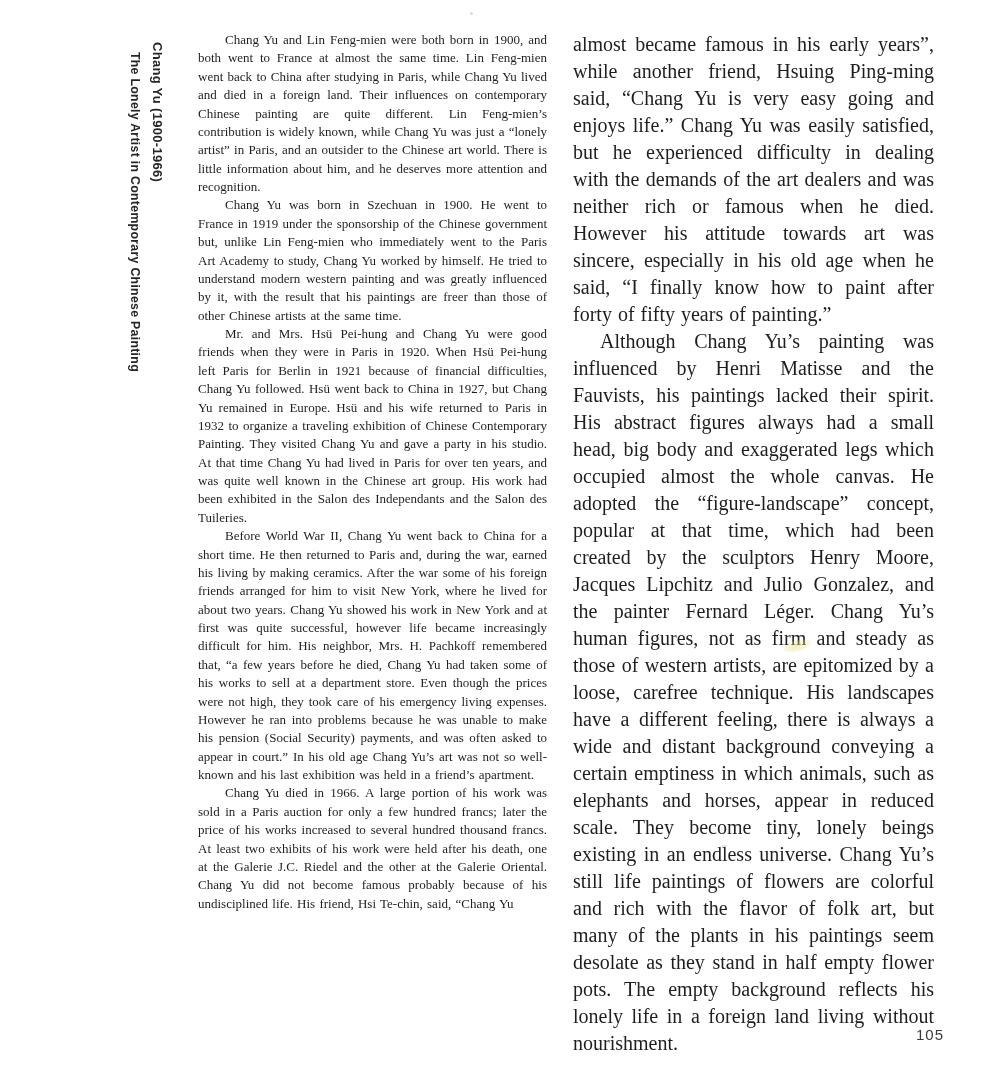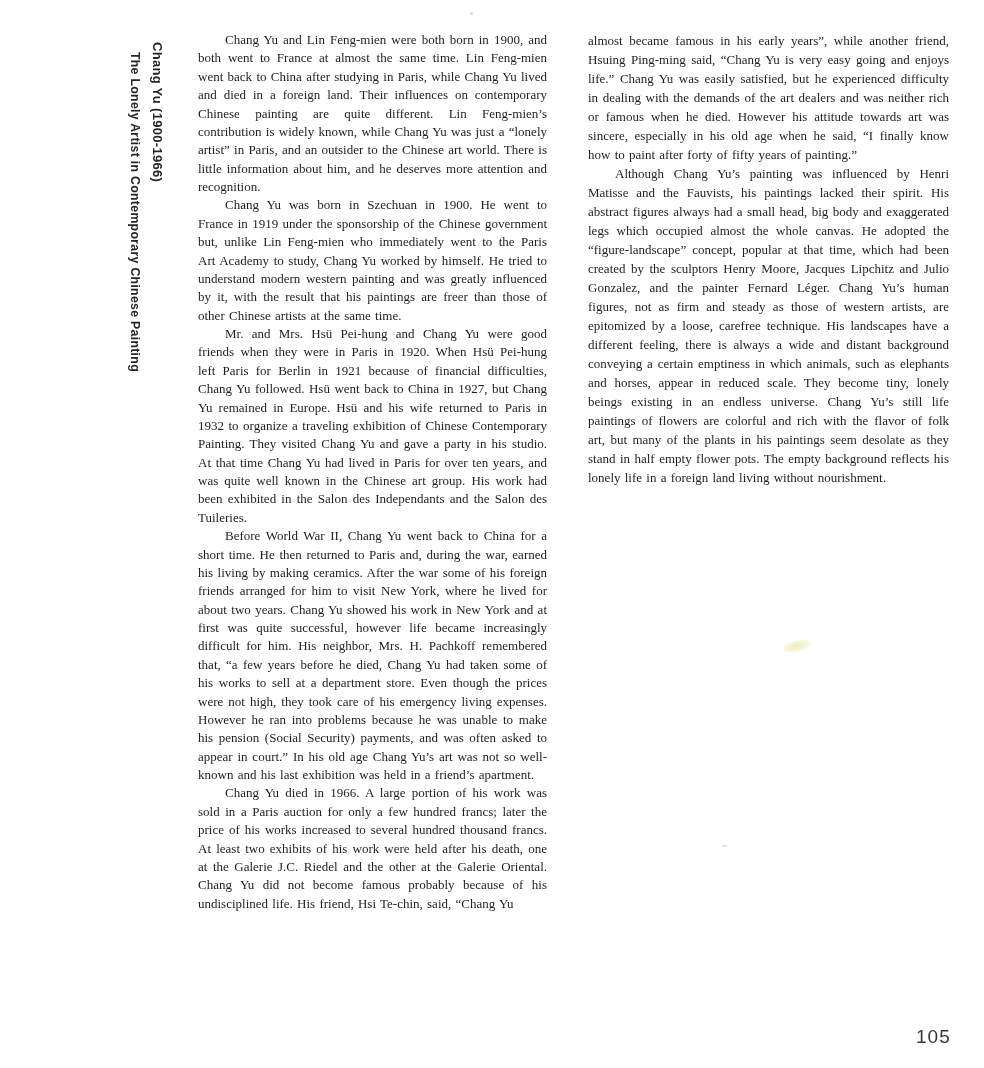--- a/index.html
+++ b/index.html
@@ -22,29 +22,29 @@
   }
   .sidebar-title   { left:150px; top:42px; font-size:13px; }
   .sidebar-subtitle{ left:128px; top:52px; font-size:12.3px; }
   .column {
     position:absolute;
     text-align:justify;
     color:#1e1e1e;
     word-spacing:1px;
   }
   .col-left  { left:198px; top:31px; width:349px; font-size:13px;   line-height:18.38px; }
-  .col-right { left:588px; top:31px; width:361px; font-size:13px; line-height:19px; }
+  .col-right { left:573px; top:31px; width:361px; font-size:20px; line-height:27px; }
   p.para { margin:0; padding:0; }
   p.indent { text-indent:27px; }
   .it { }
   .page-number {
     position:absolute;
     left:916px; top:1026px;
     font-family:"Liberation Sans", sans-serif;
-    font-size:19px;
+    font-size:15px;
     color:#3a3a3a;
     letter-spacing:1px;
   }
   .smudge {
     position:absolute;
     left:782px; top:640px;
     width:30px; height:12px;
     border-radius:50%;
     transform:rotate(-14deg);
     background:radial-gradient(ellipse at center, rgba(229,224,130,0.55) 0%, rgba(229,224,130,0.25) 55%, rgba(229,224,130,0) 75%);

